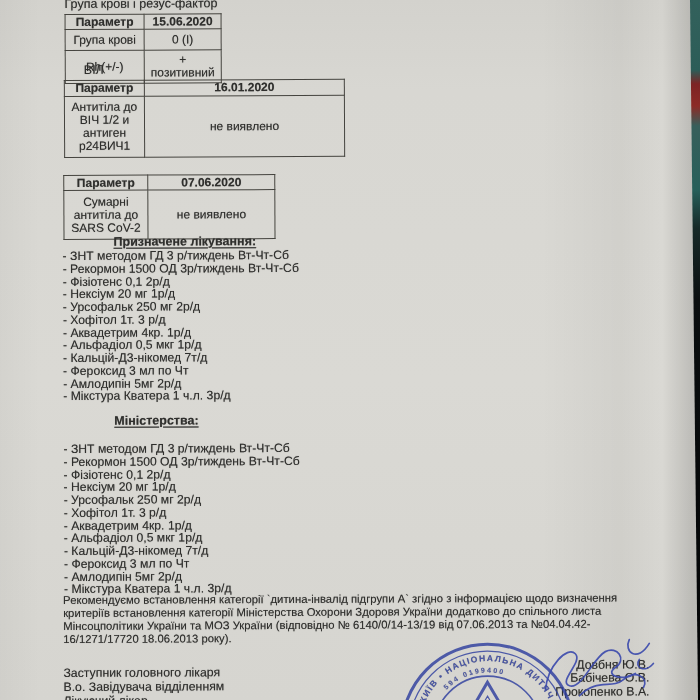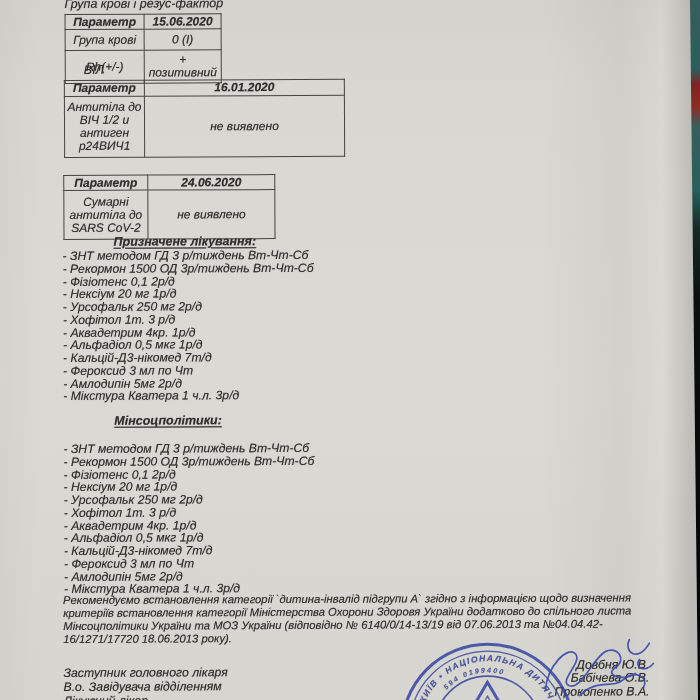--- a/index.html
+++ b/index.html
@@ -14,21 +14,20 @@
       #375f5b 126px,#27605a 190px,#172a28 228px,
       #0b0f10 300px,#060809 520px,#040506 700px);
   }
   .paper{
     position:absolute;inset:0;
     clip-path:polygon(0 0,690px 0,698px 700px,0 700px);
     background:
       linear-gradient(90deg,rgba(0,0,0,0.03) 0,rgba(0,0,0,0) 40px),
       linear-gradient(90deg,rgba(255,255,255,0) 540px,rgba(0,0,0,0.04) 620px,rgba(0,0,0,0) 662px,rgba(0,0,0,0.13) 692px),
       linear-gradient(180deg,#d3d2cd 0,#d8d7d2 90px,#dad9d4 380px,#d6d5d0 700px);
-    font-style: italic;
   }
   .content{
     position:absolute;inset:0;transform:rotate(-0.25deg);transform-origin:60px 350px;
     color:#2f2f2d;text-shadow:0 0 0.7px rgba(47,47,45,0.55);
   }
   .sec-title{position:absolute;font-size:12.5px;white-space:nowrap;}
   table.t{position:absolute;border-collapse:collapse;table-layout:fixed;
     font-size:12px;line-height:13px;}
   table.t,.t th,.t td{border:1.6px solid #45443f;}
   .t th{font-weight:bold;text-align:center;padding:0 2px;}
@@ -101,21 +100,21 @@
       </table>
 
     <table class="t t3">
       <colgroup>
           <col style="width:84px">
           <col>
         </colgroup>
       <tbody>
           <tr>
         <th>Параметр</th>
-        <th>24.06.2020</th>
+        <th>07.06.2020</th>
       </tr>
       <tr>
         <td>Сумарні антитіла до SARS CoV-2</td>
         <td>не виявлено</td>
       </tr>
     </tbody>
       </table>
 
     <div class="list-title" style="left:66px;top:235px;">Призначене лікування:</div>
     <div class="list" style="left:63px;top:250px;">
@@ -126,21 +125,21 @@
       <div>- Урсофальк 250 мг 2р/д</div>
       <div>- Хофітол 1т. 3 р/д</div>
       <div>- Аквадетрим 4кр. 1р/д</div>
       <div>- Альфадіол 0,5 мкг 1р/д</div>
       <div>- Кальцій-Д3-нікомед 7т/д</div>
       <div>- Фероксид 3 мл по Чт</div>
       <div>- Амлодипін 5мг 2р/д</div>
       <div>- Мікстура Кватера 1 ч.л. 3р/д</div>
     </div>
 
-    <div class="list-title" style="left:66px;top:414px;">Мінсоцполітики:</div>
+    <div class="list-title" style="left:66px;top:414px;">Міністерства:</div>
     <div class="list" style="left:63px;top:443px;">
       <div>- ЗНТ методом ГД 3 р/тиждень Вт-Чт-Сб</div>
       <div>- Рекормон 1500 ОД 3р/тиждень Вт-Чт-Сб</div>
       <div>- Фізіотенс 0,1 2р/д</div>
       <div>- Нексіум 20 мг 1р/д</div>
       <div>- Урсофальк 250 мг 2р/д</div>
       <div>- Хофітол 1т. 3 р/д</div>
       <div>- Аквадетрим 4кр. 1р/д</div>
       <div>- Альфадіол 0,5 мкг 1р/д</div>
       <div>- Кальцій-Д3-нікомед 7т/д</div>

